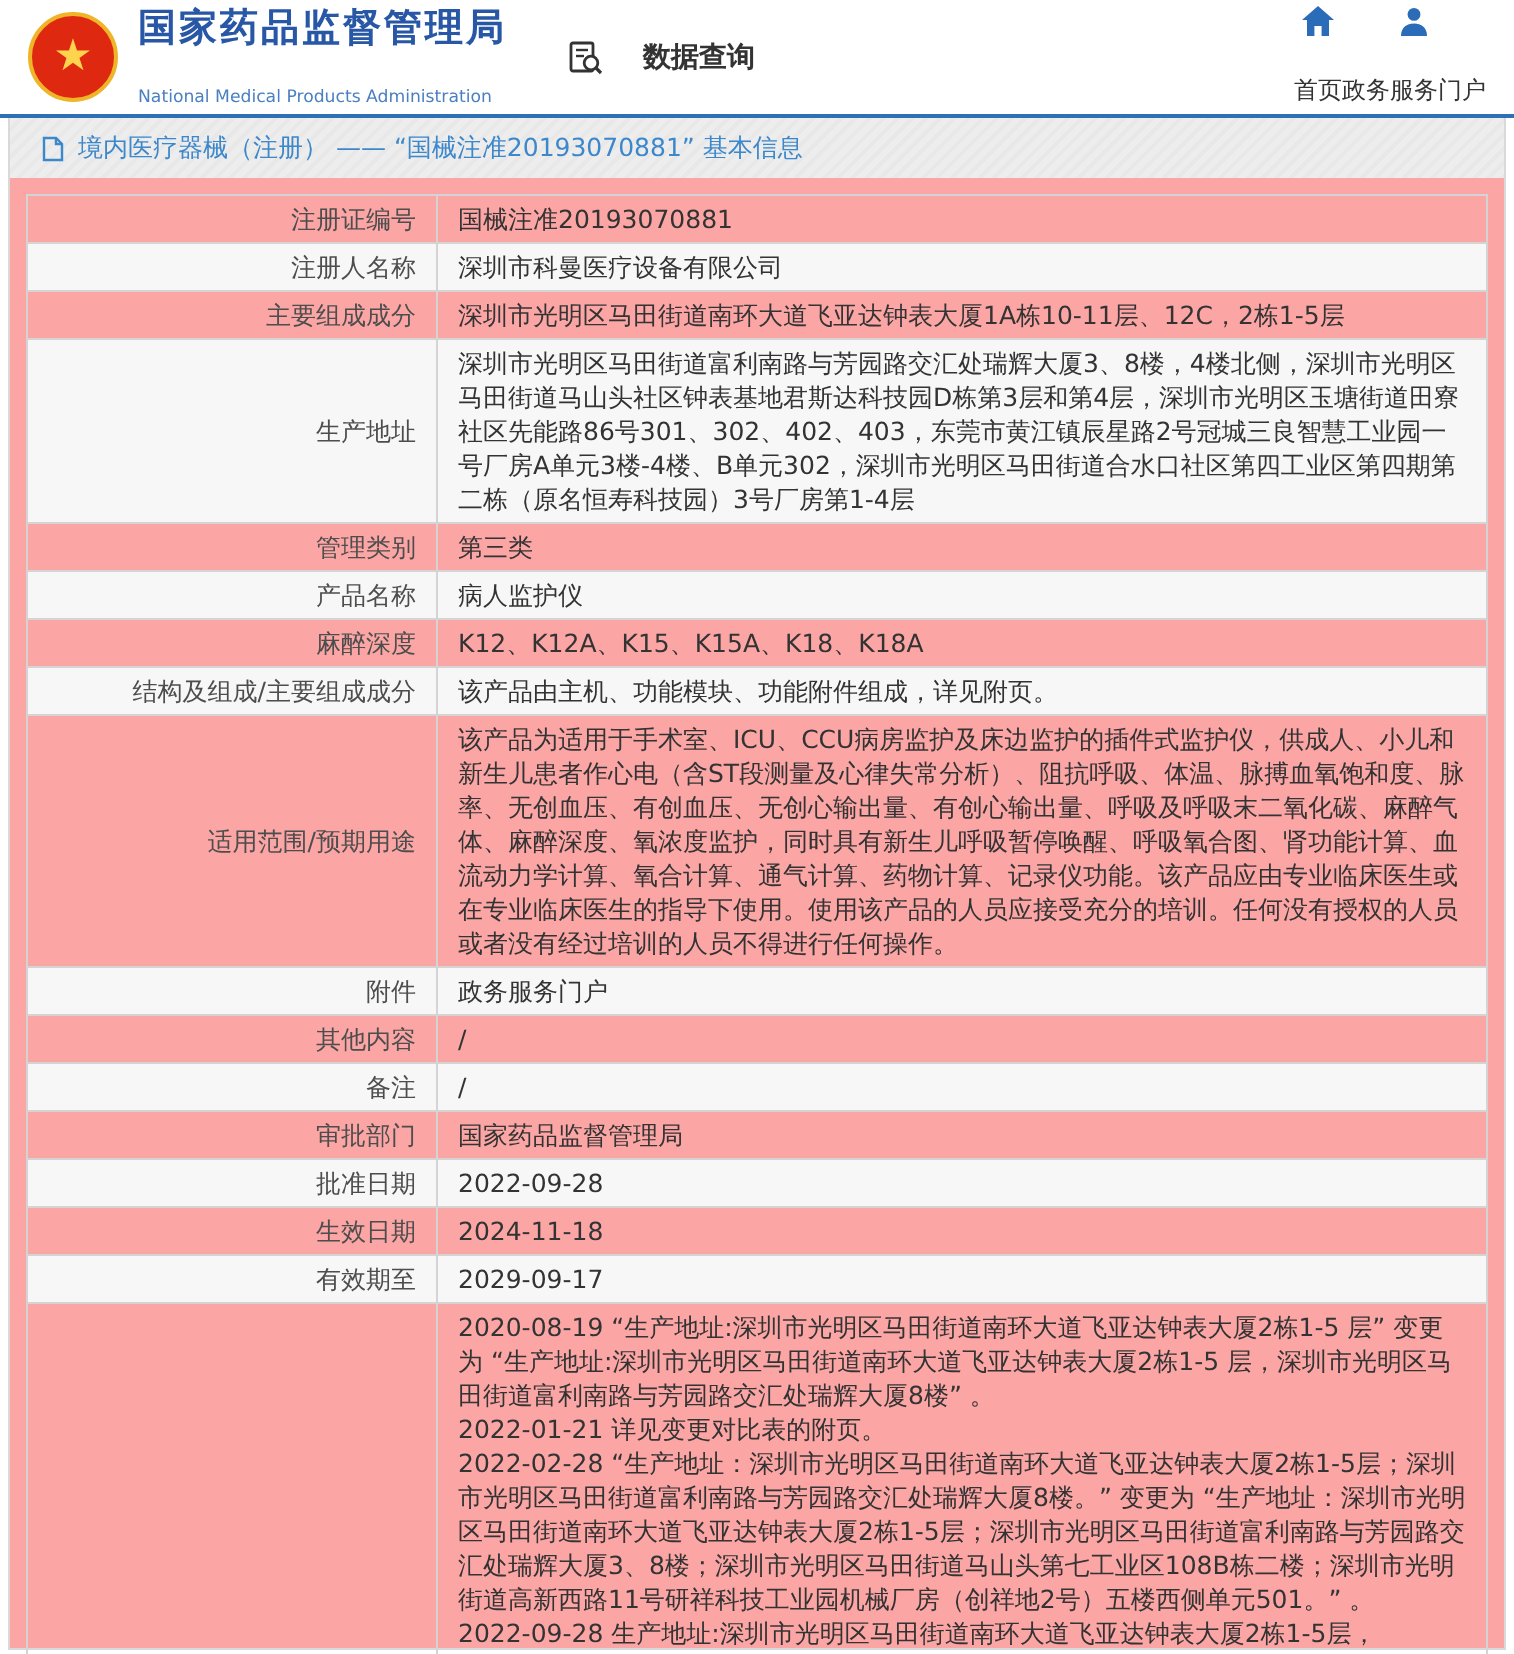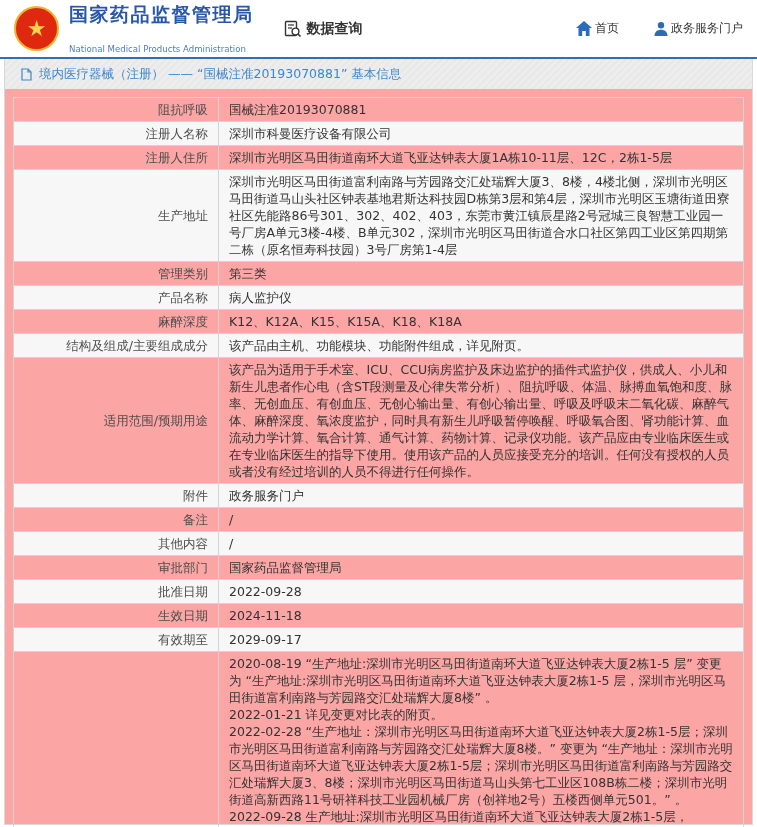--- a/index.html
+++ b/index.html
@@ -8,25 +8,25 @@
 
   
   .site-header { display:flex; align-items:center; height:57px; padding:0 14px; background:#fff; }
   .emblem { width:45px; height:45px; border-radius:50%; background:#de2910;
             border:2px solid #f0b429; display:flex; align-items:center; justify-content:center;
             flex:0 0 auto; }
   .emblem .star { color:#ffd34d; font-size:22px; line-height:1; }
   .brand { margin-left:10px; }
   .brand-cn { font-size:19px; font-weight:bold; color:#2857a6; letter-spacing:1.5px; line-height:1.2; }
   .brand-en { font-size:8.6px; color:#4a7fc1; margin-top:18px; }
-  .data-query { display:flex; align-items:flex-end; gap:5px; margin-left:30px; cursor:pointer; }
+  .data-query { display:flex; align-items:flex-end; gap:20px; margin-left:30px; cursor:pointer; }
   .data-query-label { font-size:14px; font-weight:600; color:#333; }
   .hdr-spacer { flex:1; }
-  .hdr-nav { display:flex; flex-direction:row; align-items:center; gap:2px;
-             margin-left:34px; cursor:pointer; }
+  .hdr-nav { display:flex; flex-direction:column; align-items:center; gap:18px;
+             cursor:pointer; }
   .hdr-nav-label { font-size:12px; color:#333; white-space:nowrap; }
 
   .blue-rule { height:2px; background:#2e6fb5; width:100%; }
 
   
   .container { margin:0 4px; border:1px solid #d9d9d9; border-top:none; background:#fca5a5;
                height:766px; }
   .breadcrumb-bar { height:30px; display:flex; align-items:center; gap:7px; padding:0 16px;
         background:repeating-linear-gradient(135deg,#ededed 0 3px,#e8e8e8 3px 5px); }
   .breadcrumb-text { font-size:12.5px; color:#3d87cb; }
@@ -98,29 +98,29 @@
         <path d="M7 1 V4 H10" fill="none" stroke="#3d87cb" stroke-width="1.2"></path>
       </svg>
     </span>
     <span class="breadcrumb-text">境内医疗器械（注册） —— “国械注准20193070881” 基本信息</span>
   </div>
 
   <div class="table-wrap">
     <table>
       <tbody id="table-body">
           <tr>
-            <td class="lbl">阻抗呼吸</td>
+            <td class="lbl">注册证编号</td>
             <td class="val">国械注准20193070881</td>
           </tr>
           <tr>
             <td class="lbl">注册人名称</td>
             <td class="val">深圳市科曼医疗设备有限公司</td>
           </tr>
           <tr>
-            <td class="lbl">注册人住所</td>
+            <td class="lbl">主要组成成分</td>
             <td class="val">深圳市光明区马田街道南环大道飞亚达钟表大厦1A栋10-11层、12C，2栋1-5层</td>
           </tr>
           <tr>
             <td class="lbl">生产地址</td>
             <td class="val">深圳市光明区马田街道富利南路与芳园路交汇处瑞辉大厦3、8楼，4楼北侧，深圳市光明区马田街道马山头社区钟表基地君斯达科技园D栋第3层和第4层，深圳市光明区玉塘街道田寮社区先能路86号301、302、402、403，东莞市黄江镇辰星路2号冠城三良智慧工业园一号厂房A单元3楼-4楼、B单元302，深圳市光明区马田街道合水口社区第四工业区第四期第二栋（原名恒寿科技园）3号厂房第1-4层</td>
           </tr>
           <tr>
             <td class="lbl">管理类别</td>
             <td class="val">第三类</td>
           </tr>
@@ -138,25 +138,25 @@
           </tr>
           <tr>
             <td class="lbl">适用范围/预期用途</td>
             <td class="val">该产品为适用于手术室、ICU、CCU病房监护及床边监护的插件式监护仪，供成人、小儿和新生儿患者作心电（含ST段测量及心律失常分析）、阻抗呼吸、体温、脉搏血氧饱和度、脉率、无创血压、有创血压、无创心输出量、有创心输出量、呼吸及呼吸末二氧化碳、麻醉气体、麻醉深度、氧浓度监护，同时具有新生儿呼吸暂停唤醒、呼吸氧合图、肾功能计算、血流动力学计算、氧合计算、通气计算、药物计算、记录仪功能。该产品应由专业临床医生或在专业临床医生的指导下使用。使用该产品的人员应接受充分的培训。任何没有授权的人员或者没有经过培训的人员不得进行任何操作。</td>
           </tr>
           <tr>
             <td class="lbl">附件</td>
             <td class="val">政务服务门户</td>
           </tr>
           <tr>
-            <td class="lbl">备注</td>
+            <td class="lbl">其他内容</td>
             <td class="val">/</td>
           </tr>
           <tr>
-            <td class="lbl">其他内容</td>
+            <td class="lbl">备注</td>
             <td class="val">/</td>
           </tr>
           <tr>
             <td class="lbl">审批部门</td>
             <td class="val">国家药品监督管理局</td>
           </tr>
           <tr>
             <td class="lbl">批准日期</td>
             <td class="val">2022-09-28</td>
           </tr>

